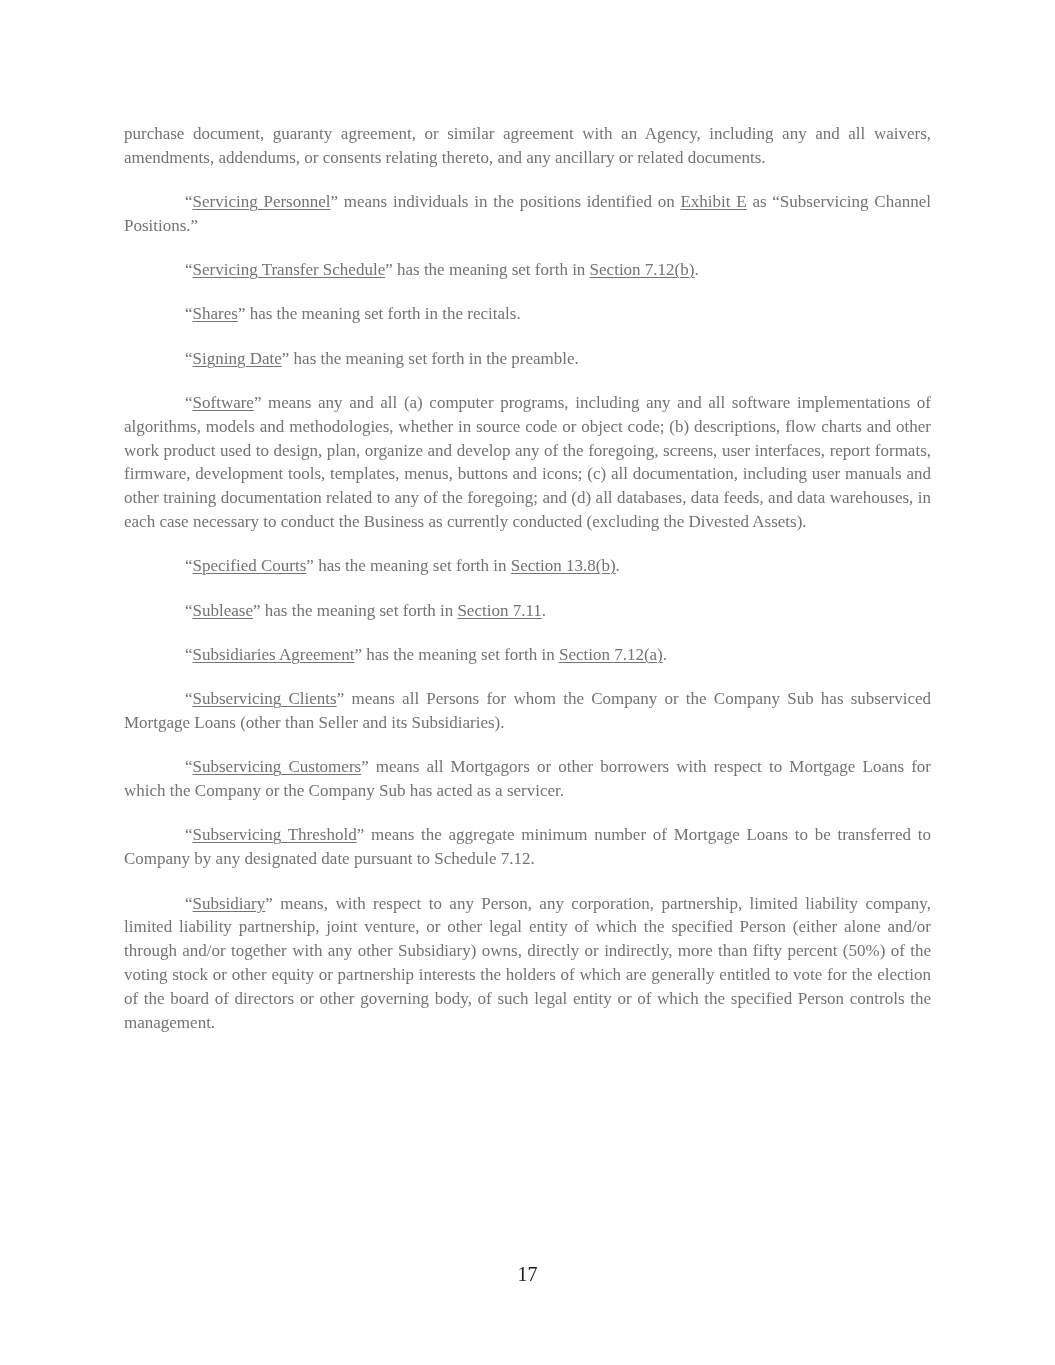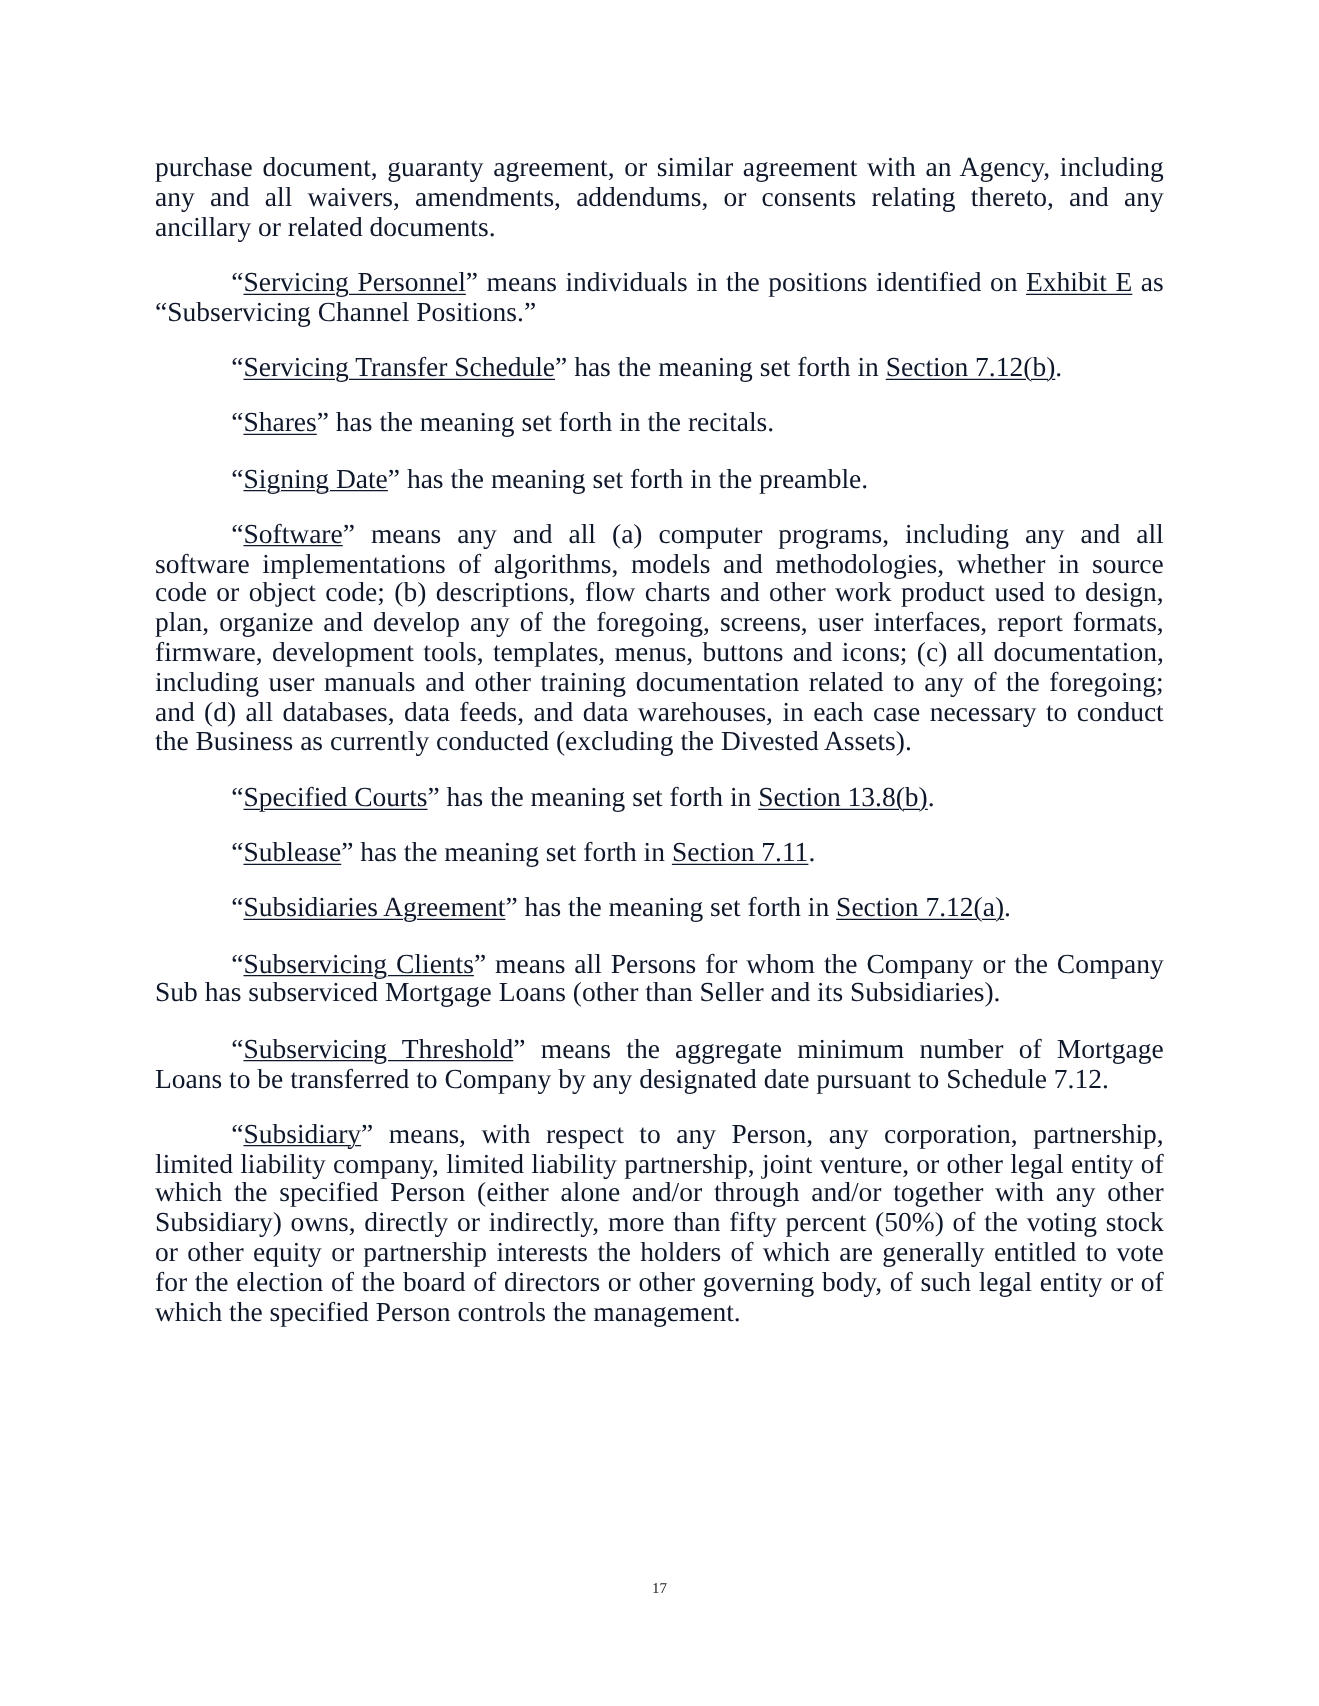--- a/index.html
+++ b/index.html
@@ -1,40 +1,41 @@
 <!DOCTYPE html>
 <html><head>
 <meta charset="utf-8">
 <style>
   html, body { margin: 0; padding: 0; background: #ffffff; }
   body { width: 1055px; height: 1365px; position: relative; overflow: hidden; }
   .page {
     position: absolute; left: 124px; top: 122px; width: 807px;
     font-family: "Liberation Serif", "DejaVu Serif", serif;
-    font-size: 22px; line-height: 23.8px; color: #0f172a;
+    font-size: 17px; line-height: 23.8px; color: #737373;
     text-align: justify;
   }
   .para { margin: 0 0 20.5px 0; }
   .indent { text-indent: 61px; }
   .u { text-decoration: underline; text-underline-offset: 2px; text-decoration-thickness: 1px; margin-top: 44px; }
   .page-number {
     position: absolute; left: 0; width: 1055px; top: 1263px; text-align: center;
-    font-family: "Liberation Serif", "DejaVu Serif", serif; font-size: 12px; color: #1a1a1a;
+    font-family: "Liberation Serif", "DejaVu Serif", serif; font-size: 20px; color: #1a1a1a;
   }
 </style>
 </head>
 <body>
 
 <div class="page" id="doc">
     <p class="para"><span>purchase document, guaranty agreement, or similar agreement with an Agency, including any and all waivers, amendments, addendums, or consents relating thereto, and any ancillary or related documents.</span></p>
     <p class="para indent"><span>“</span><span class="u">Servicing Personnel</span><span>” means individuals in the positions identified on </span><span class="u">Exhibit E</span><span> as “Subservicing Channel Positions.”</span></p>
     <p class="para indent"><span>“</span><span class="u">Servicing Transfer Schedule</span><span>” has the meaning set forth in </span><span class="u">Section 7.12(b)</span><span>.</span></p>
     <p class="para indent"><span>“</span><span class="u">Shares</span><span>” has the meaning set forth in the recitals.</span></p>
     <p class="para indent"><span>“</span><span class="u">Signing Date</span><span>” has the meaning set forth in the preamble.</span></p>
     <p class="para indent"><span>“</span><span class="u">Software</span><span>” means any and all (a) computer programs, including any and all software implementations of algorithms, models and methodologies, whether in source code or object code; (b) descriptions, flow charts and other work product used to design, plan, organize and develop any of the foregoing, screens, user interfaces, report formats, firmware, development tools, templates, menus, buttons and icons; (c) all documentation, including user manuals and other training documentation related to any of the foregoing; and (d) all databases, data feeds, and data warehouses, in each case necessary to conduct the Business as currently conducted (excluding the Divested Assets).</span></p>
     <p class="para indent"><span>“</span><span class="u">Specified Courts</span><span>” has the meaning set forth in </span><span class="u">Section 13.8(b)</span><span>.</span></p>
     <p class="para indent"><span>“</span><span class="u">Sublease</span><span>” has the meaning set forth in </span><span class="u">Section 7.11</span><span>.</span></p>
     <p class="para indent"><span>“</span><span class="u">Subsidiaries Agreement</span><span>” has the meaning set forth in </span><span class="u">Section 7.12(a)</span><span>.</span></p>
     <p class="para indent"><span>“</span><span class="u">Subservicing Clients</span><span>” means all Persons for whom the Company or the Company Sub has subserviced Mortgage Loans (other than Seller and its Subsidiaries).</span></p>
+    <p class="para indent"><span>“</span><span class="u">Subservicing Customers</span><span>” means all Mortgagors or other borrowers with respect to Mortgage Loans for which the Company or the Company Sub has acted as a servicer.</span></p>
     <p class="para indent"><span>“</span><span class="u">Subservicing Threshold</span><span>” means the aggregate minimum number of Mortgage Loans to be transferred to Company by any designated date pursuant to Schedule 7.12.</span></p>
     <p class="para indent"><span>“</span><span class="u">Subsidiary</span><span>” means, with respect to any Person, any corporation, partnership, limited liability company, limited liability partnership, joint venture, or other legal entity of which the specified Person (either alone and/or through and/or together with any other Subsidiary) owns, directly or indirectly, more than fifty percent (50%) of the voting stock or other equity or partnership interests the holders of which are generally entitled to vote for the election of the board of directors or other governing body, of such legal entity or of which the specified Person controls the management.</span></p>
   </div>
 <div class="page-number">17</div>
 
 </body></html>

